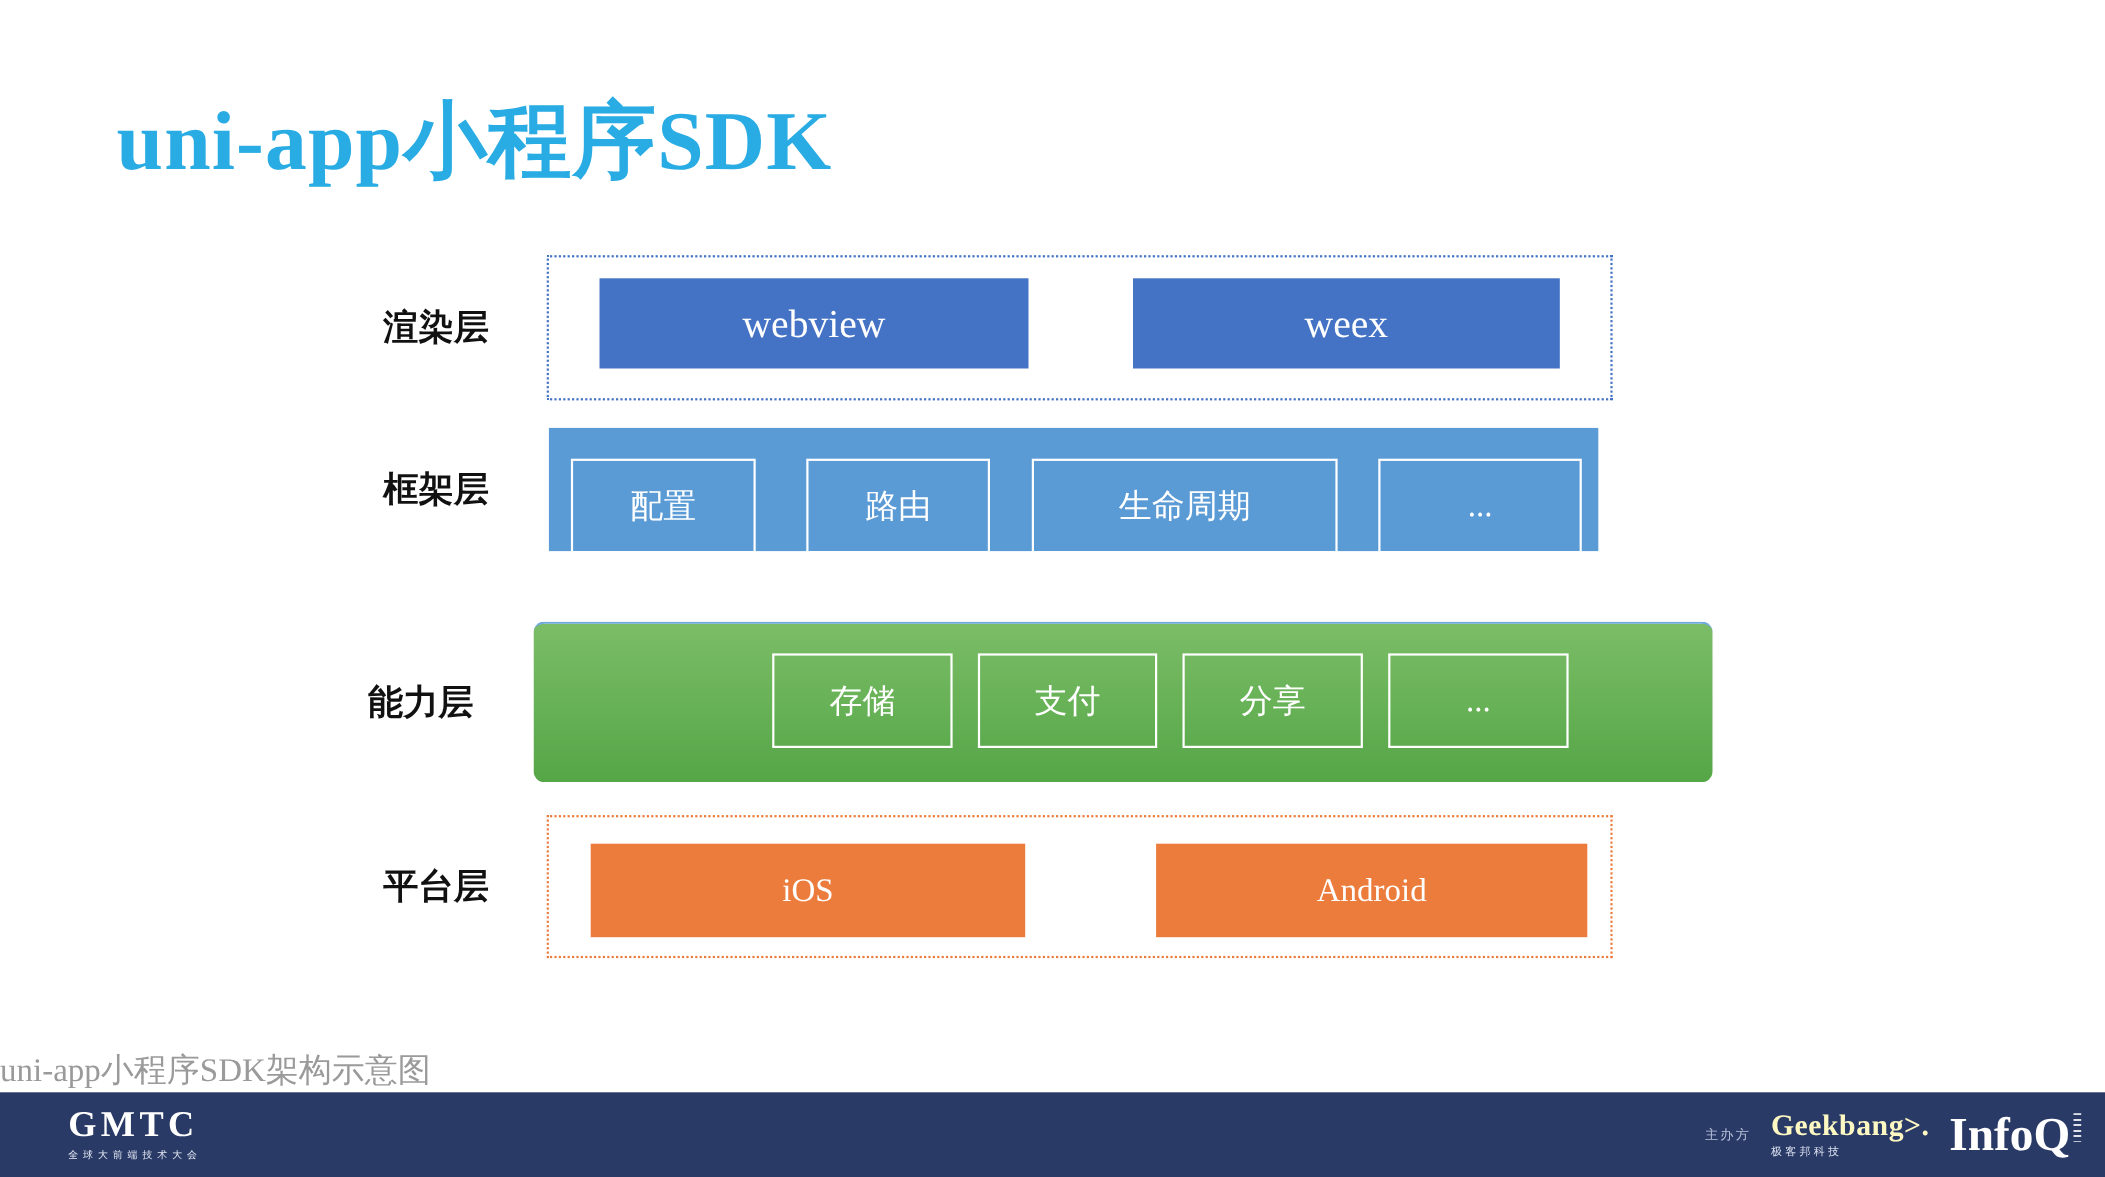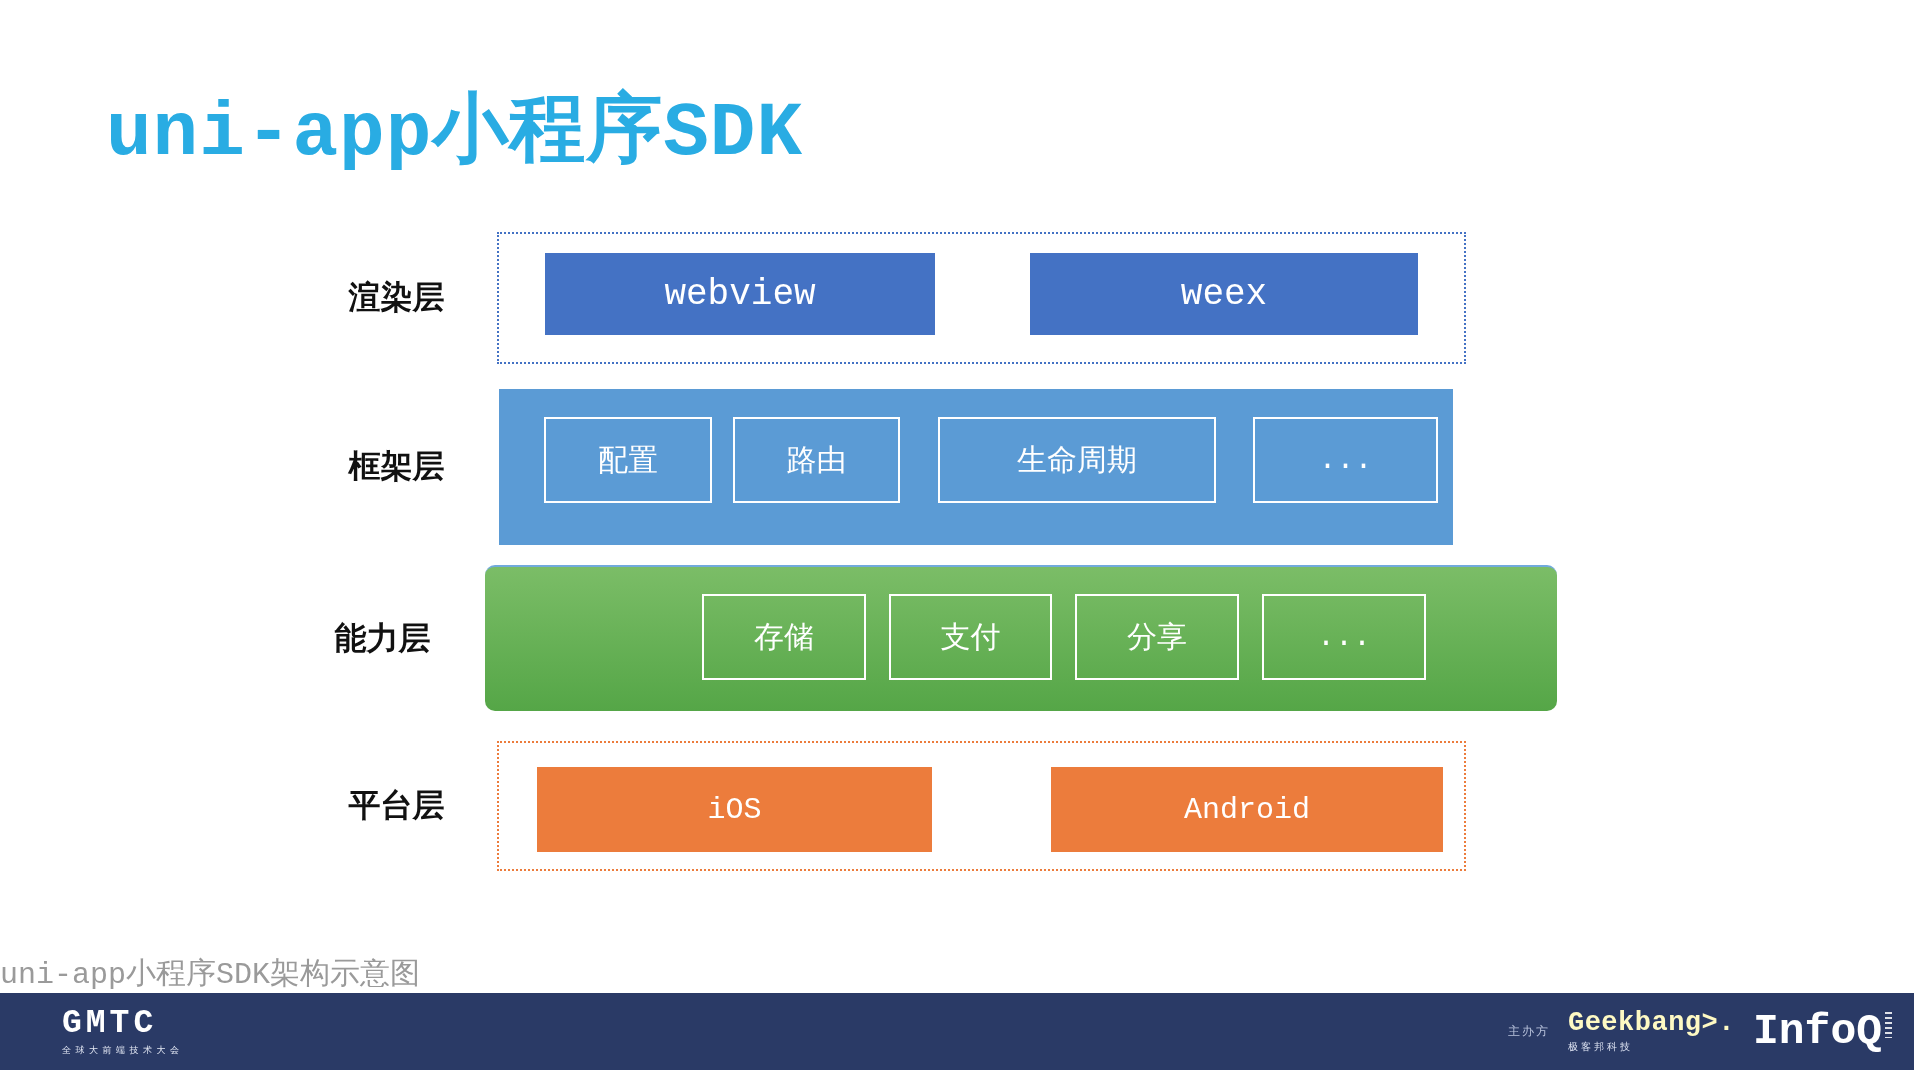--- a/index.html
+++ b/index.html
@@ -1,21 +1,21 @@
 <!DOCTYPE html>
 <html><head>
 <meta charset="utf-8">
 <style>
   html, body { margin: 0; padding: 0; background: #ffffff; }
   .stage {
     position: relative;
     width: 1914px;
     height: 1070px;
     background: #ffffff;
-    font-family: Liberation Mono, monospace;
+    font-family: Liberation Serif, serif;
     overflow: hidden;
   }
 
   
   .slide-title {
     position: absolute;
     left: 106px;
     top: 78px;
     font-size: 76px;
     font-weight: 700;
@@ -33,21 +33,21 @@
     top: 50%;
     transform: translateY(-50%);
     font-size: 32px;
     font-weight: 700;
     color: #111111;
     text-align: center;
     white-space: nowrap;
   }
 
   .frame-dotted-blue   { left: 497px; top: 232px; width: 969px; height: 132px; border: 2px dotted #4472C4; }
-  .band-blue           { left: 499px; top: 389px; width: 954px; height: 156px; background: #5B9BD5; }
+  .band-blue           { left: 499px; top: 389px; width: 954px; height: 112px; background: #5B9BD5; }
   .band-green          { left: 485px; top: 565px; width: 1072px; height: 146px;
                          background: linear-gradient(180deg, #7BBD67 0%, #55A647 100%);
                          border-top: 2px solid #71AADC; border-radius: 10px; }
   .frame-dotted-orange { left: 497px; top: 741px; width: 969px; height: 130px; border: 2px dotted #EC7C3C; }
 
   .box {
     position: absolute;
     box-sizing: border-box;
     display: flex;
     align-items: center;
@@ -57,21 +57,21 @@
   }
   .box-blue   { background: #4472C4; font-size: 36px; }
   .box-orange { background: #EC7C3C; font-size: 30px; }
   .cell       { border: 2px solid #ffffff; font-size: 30px; color: #ffffff; }
 
   
   .b-webview { left: 46px;  top: 19px; width: 390px; height: 82px; }
   .b-weex    { left: 531px; top: 19px; width: 388px; height: 82px; }
 
   
-  .c-config    { left: 45px;  top: 28px; width: 168px; height: 86px; text-align: center; }
+  .c-config    { left: 20px;  top: 28px; width: 168px; height: 86px; text-align: center; }
   .c-router    { left: 234px; top: 28px; width: 167px; height: 86px; }
   .c-lifecycle { left: 439px; top: 28px; width: 278px; height: 86px; }
   .c-more2     { left: 754px; top: 28px; width: 185px; height: 86px; }
 
   
   .c-bluetooth { left: 27px;  top: 27px; width: 167px; height: 86px; }
   .c-storage   { left: 217px; top: 27px; width: 164px; height: 86px; }
   .c-payment   { left: 404px; top: 27px; width: 163px; height: 86px; }
   .c-share     { left: 590px; top: 27px; width: 164px; height: 86px; }
   .c-more3     { left: 777px; top: 27px; width: 164px; height: 86px; }

